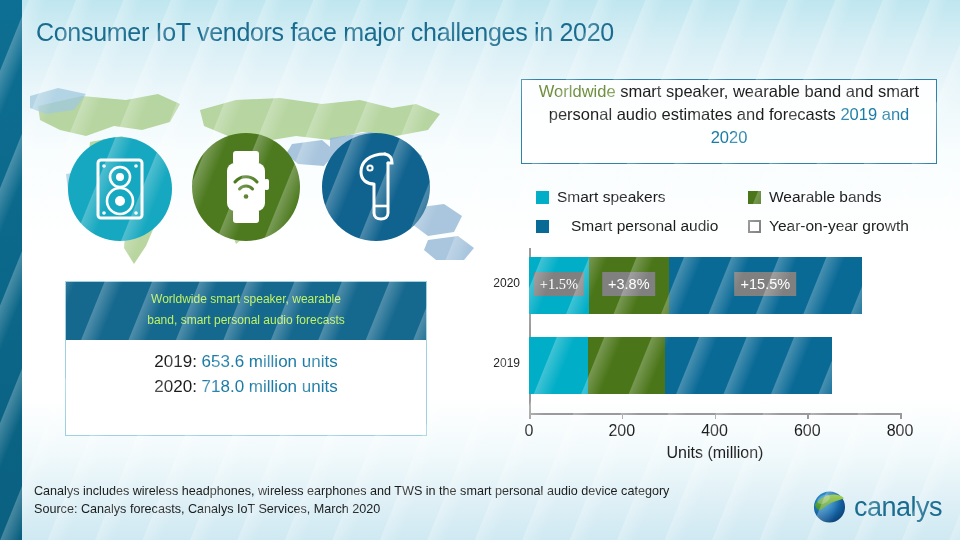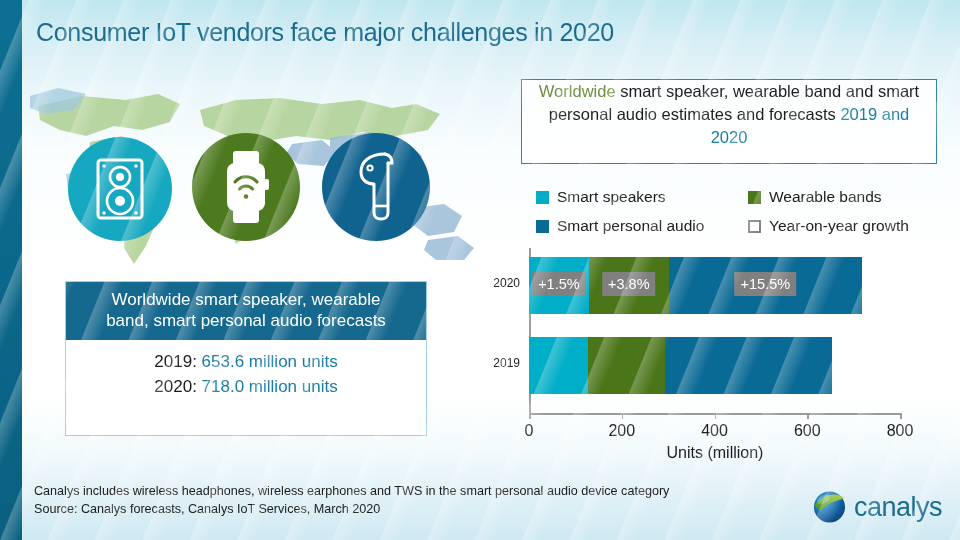--- a/index.html
+++ b/index.html
@@ -43,42 +43,42 @@
   .circ{position:absolute;border-radius:50%;display:flex;align-items:center;justify-content:center;}
   #circ-speaker{left:68px;top:137px;width:104px;height:104px;background:#16a8c0;}
   #circ-watch{left:192px;top:133px;width:108px;height:108px;background:#4d7a1f;}
   #circ-earbud{left:322px;top:133px;width:108px;height:108px;background:#11638f;}
   
   #forecast-box{
     position:absolute;left:65px;top:281px;width:362px;height:155px;
     border:1px solid #9dd0e0;background:#ffffff;box-sizing:border-box;
   }
   #forecast-head{
-    background:#15688e;color:#ffffff;padding:7px 10px 9px;
-    text-align:center;font-size:17px;line-height:21px;
+    background:#15688e;color:#bef264;padding:7px 10px 9px;
+    text-align:center;font-size:12px;line-height:21px;
   }
   #forecast-body{padding:9px 10px 0;text-align:center;font-size:17px;line-height:25px;color:#1b1b1b;}
   .v-blue{color:#1a7ba5;}
   .v-green{color:#6f8f3d;}
   
   #chart-title-box{
     position:absolute;left:521px;top:79px;width:416px;height:85px;
     border:1px solid #2f82a8;background:rgba(255,255,255,0.88);
     box-sizing:border-box;display:flex;justify-content:center;
   }
   #chart-title{text-align:center;font-size:16.5px;line-height:23px;color:#1d1d1d;padding:0 8px;}
   .t-olive{color:#6f8f3d;}
   .t-teal{color:#1a7ba5;}
   
   #legend{position:absolute;left:536px;top:188px;width:404px;height:58px;}
   .leg{position:absolute;display:flex;align-items:center;font-size:15.5px;color:#1b1b1b;white-space:nowrap;}
   .sw{width:13px;height:13px;margin-right:8px;flex:0 0 auto;}
   #leg-0{left:0px;top:0px;}
   #leg-1{left:212px;top:0px;}
-  #leg-2{left:0px;top:29px;}
+  #leg-2{left:0px;top:29px;gap:14px;}
   #leg-3{left:212px;top:29px;}
   .sw-outline{background:#ffffff;border:2.5px solid #808080;width:9px;height:9px;}
   
   #chart{position:absolute;left:460px;top:248px;width:480px;height:215px;}
   .axis-v{position:absolute;left:69px;top:0px;width:1.5px;height:165px;background:#9a9a9a;}
   .axis-h{position:absolute;left:69px;top:165px;width:372px;height:1.5px;background:#9a9a9a;}
   .tick{position:absolute;top:165px;width:1.5px;height:6px;background:#9a9a9a;}
   .ticklabel{position:absolute;top:174px;font-size:16px;color:#1b1b1b;transform:translateX(-50%);}
   .ylabel{position:absolute;font-size:12px;color:#1b1b1b;text-align:right;width:60px;}
   .bar{position:absolute;height:57px;}
@@ -217,21 +217,21 @@
         <div class="tick" style="left: 254.5px;"></div>
         <div class="ticklabel" style="left: 254.5px;">400</div>
         <div class="tick" style="left: 347.25px;"></div>
         <div class="ticklabel" style="left: 347.25px;">600</div>
         <div class="tick" style="left: 440px;"></div>
         <div class="ticklabel" style="left: 440px;">800</div>
       </div>
     <div id="bars">
         <div class="bar" style="left: 0px; top: 9px; width: 371px;">
           <div class="seg" style="left: 69px; width: 59.8237px; background: rgb(0, 174, 199);"></div>
-          <div class="growth" style="left: 98.9119px; transform: translateX(-50%);">+1.5%</div>
+          <div class="growth" style="left: 98.9119px; transform: translateX(-50%); font-family: Liberation Serif, serif;">+1.5%</div>
           <div class="seg" style="left: 128.824px; width: 79.9505px; background: rgb(74, 117, 24);"></div>
           <div class="growth" style="left: 168.799px; transform: translateX(-50%);">+3.8%</div>
           <div class="seg" style="left: 208.774px; width: 193.198px; background: rgb(10, 106, 150);"></div>
           <div class="growth" style="left: 305.373px; transform: translateX(-50%);">+15.5%</div>
         </div>
         <div class="bar" style="left: 0px; top: 89px; width: 371px;">
           <div class="seg" style="left: 69px; width: 58.9426px; background: rgb(0, 174, 199);"></div>
           <div class="seg" style="left: 127.943px; width: 77.0289px; background: rgb(74, 117, 24);"></div>
           <div class="seg" style="left: 204.971px; width: 167.135px; background: rgb(10, 106, 150);"></div>
         </div>

